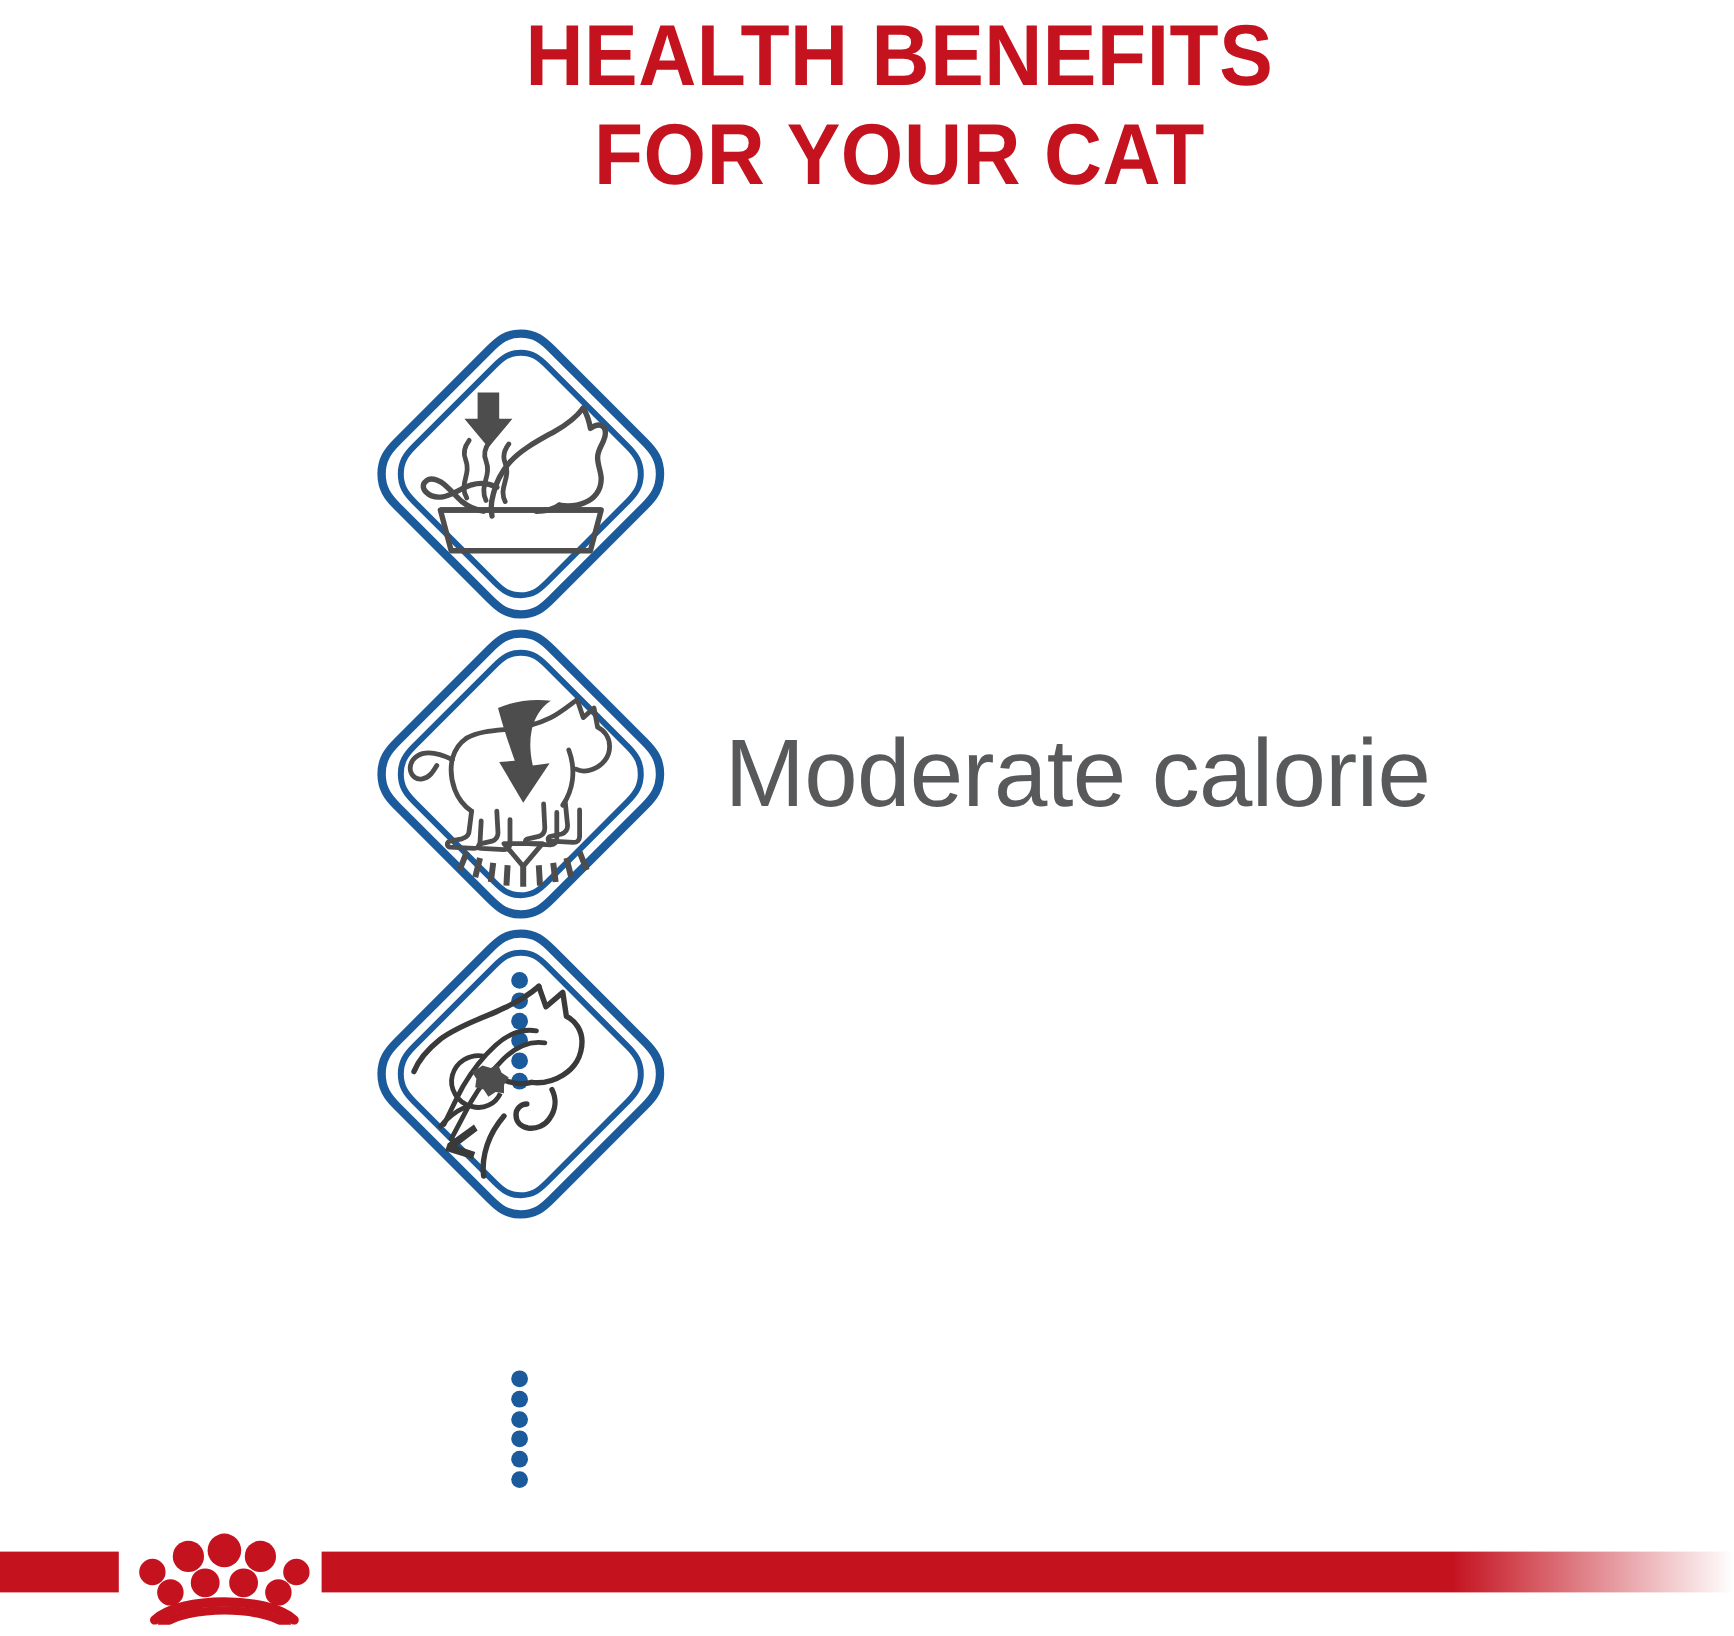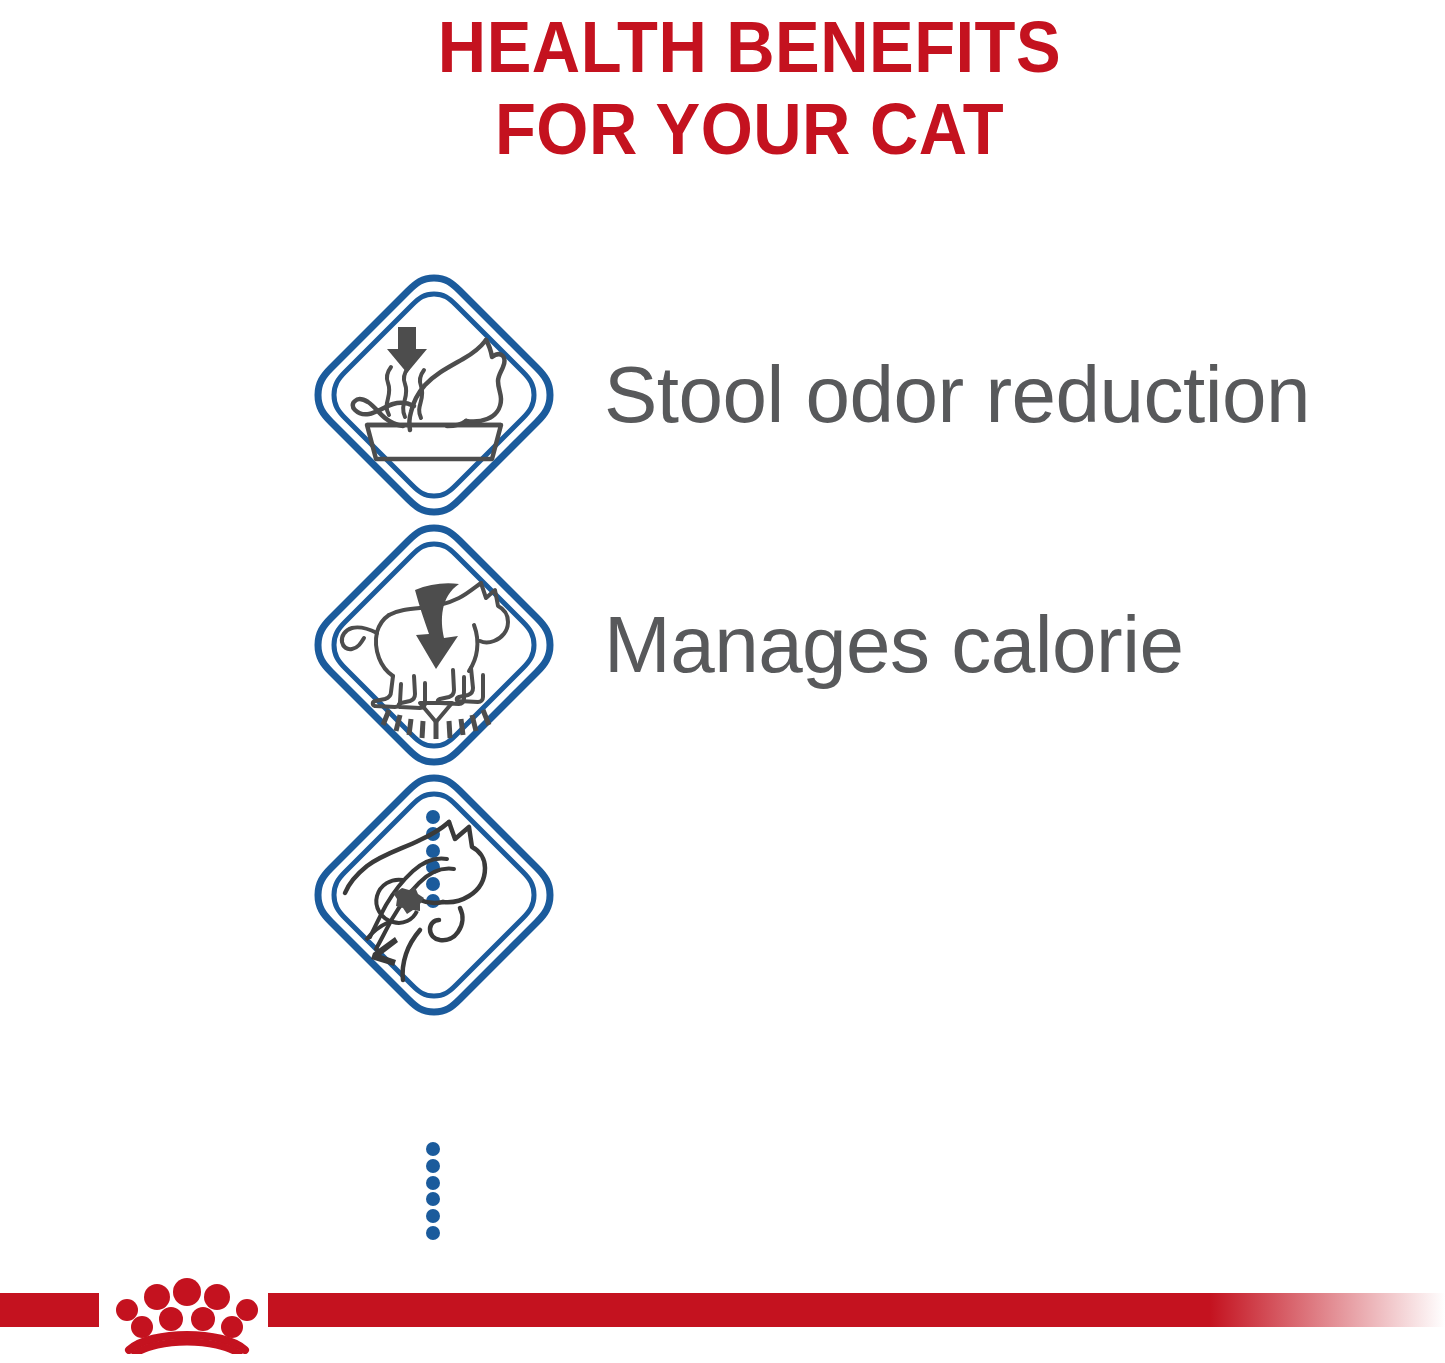--- a/index.html
+++ b/index.html
@@ -161,21 +161,20 @@
           <path d="M156 151 c-5 4 -12 5 -19 5"></path>
           <path d="M104 136 c-6 -3 -14 -4 -21 -2 c-9 3 -17 9 -24 10 c-6 1 -11 -1 -14 -4 c-3 -3 -3 -7 0 -9 c3 -3 8 -2 13 1 c6 4 11 11 17 16 c5 4 11 7 18 8"></path>
         </g>
 
         <g fill="none" stroke="#4D4D4D" stroke-width="4.5" stroke-linejoin="round">
           <path d="M57 155 h134 l-9 34 h-116 z"></path>
           <line x1="57" y1="155" x2="191" y2="155"></line>
         </g>
       </svg>
     </div>
-    <div class="benefit-label">Stool odor reduction</div>
   </div>
 
   <div class="connector" id="connector-1">
     <span class="dot"></span>
     <span class="dot"></span>
     <span class="dot"></span>
     <span class="dot"></span>
     <span class="dot"></span>
     <span class="dot"></span>
   </div>
@@ -216,21 +215,21 @@
           <line x1="101" y1="199" x2="99" y2="215"></line>
           <line x1="113" y1="201" x2="112" y2="218"></line>
           <line x1="126" y1="202" x2="126" y2="219"></line>
           <line x1="139" y1="201" x2="140" y2="218"></line>
           <line x1="151" y1="199" x2="153" y2="215"></line>
           <line x1="162" y1="195" x2="166" y2="211"></line>
           <line x1="173" y1="190" x2="179" y2="205"></line>
         </g>
       </svg>
     </div>
-    <div class="benefit-label">Manages calorie</div>
+    <div class="benefit-label">Moderate calorie</div>
   </div>
 
   <div class="connector" id="connector-2">
     <span class="dot"></span>
     <span class="dot"></span>
     <span class="dot"></span>
     <span class="dot"></span>
     <span class="dot"></span>
     <span class="dot"></span>
   </div>

